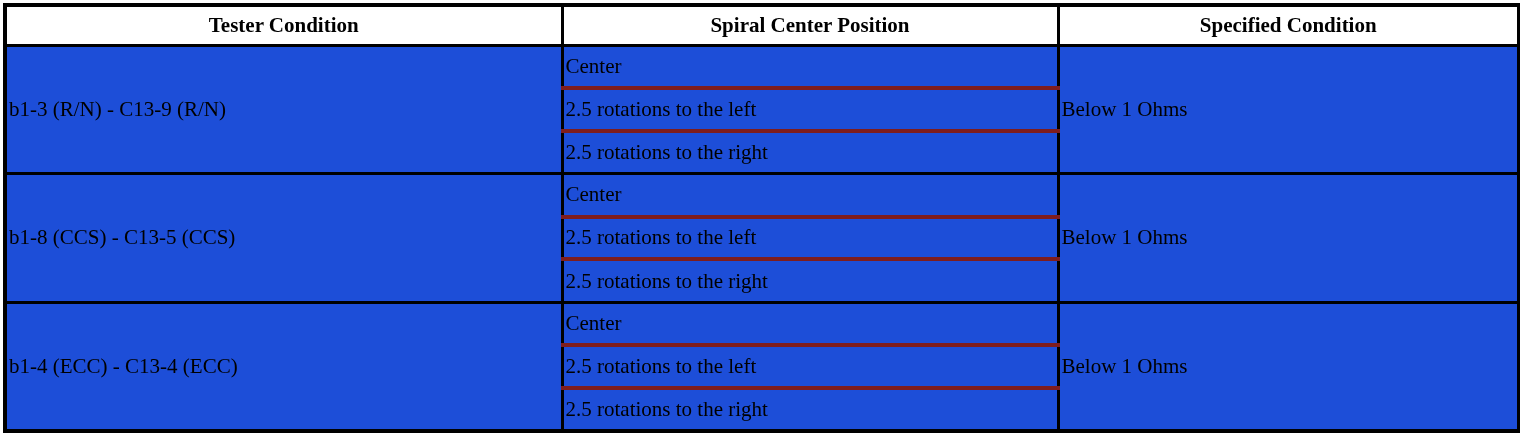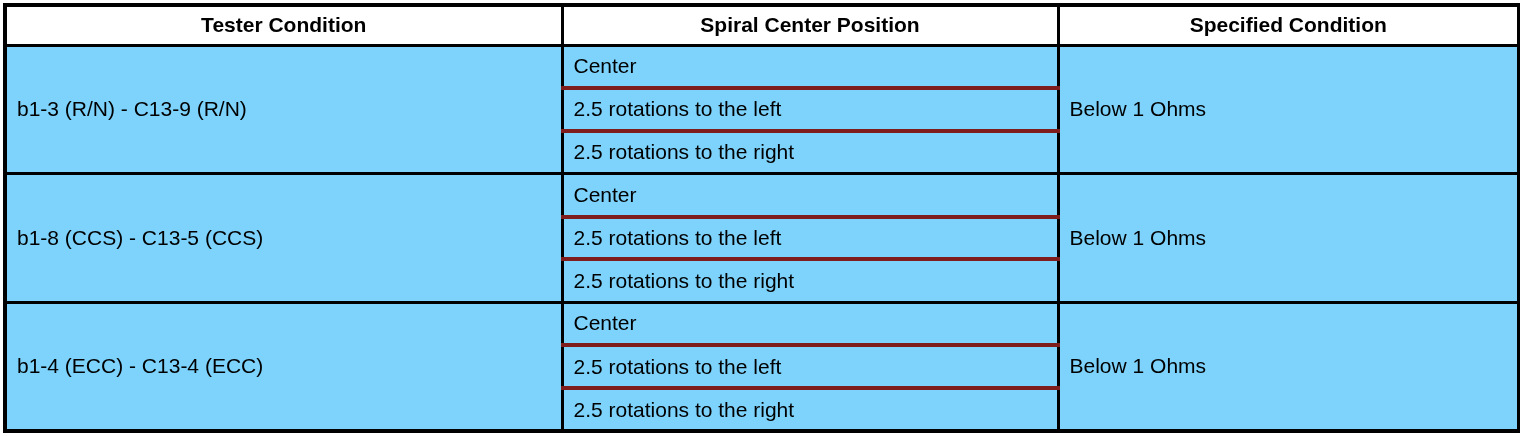--- a/index.html
+++ b/index.html
@@ -8,21 +8,21 @@
     padding: 0;
     background: #ffffff;
     width: 1520px;
     height: 436px;
     overflow: hidden;
   }
   .page {
     width: 1520px;
     height: 348px;
     padding: 3px;
-    font-family: Liberation Sans, sans-serif;
+    font-family: Liberation Serif, serif;
     color: #000000;
   }
   table.spec-table {
     border-collapse: collapse;
     table-layout: fixed;
     width: 1514px;
     height: 430px;
     border: 4px solid #000000;
     font-size: 21px;
   }
@@ -34,24 +34,24 @@
     text-align: center;
     vertical-align: middle;
     height: 40px;
     border: 3px solid #000000;
     padding: 2px 6px;
     background: #ffffff;
   }
   td {
     vertical-align: middle;
     text-align: left;
-    padding: 2px 2px 2px 10px;
+    padding: 2px 2px 2px 2px;
     border-left: 3px solid #000000;
     border-right: 3px solid #000000;
-    background: #7dd3fc;
+    background: #1d4ed8;
   }
   td.pos-cell {
     height: 42px;
     border-top: 4px solid #7f1d1d;
     border-bottom: 2px solid #000000;
   }
   tr.group-start td {
     border-top: 3px solid #000000;
   }
 </style>

